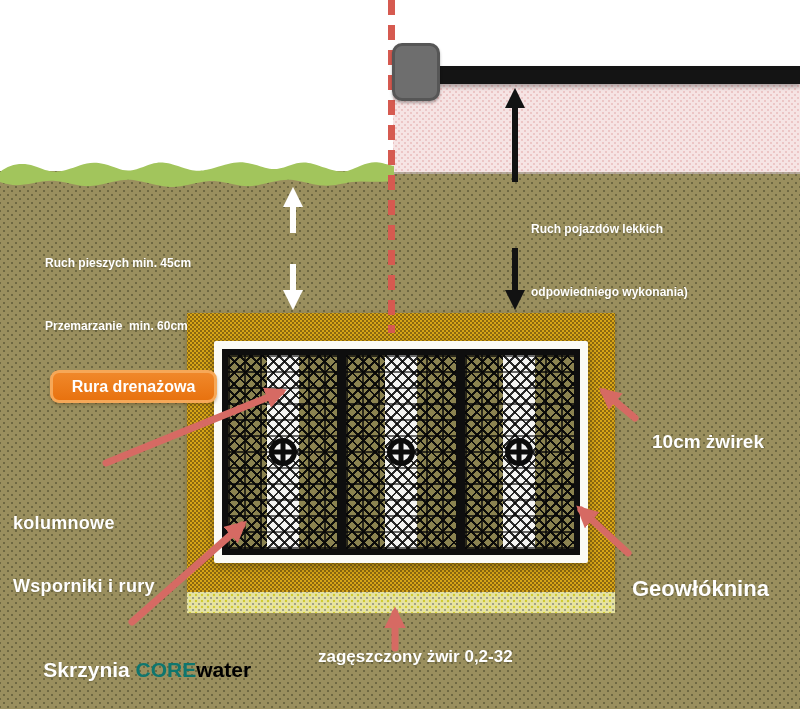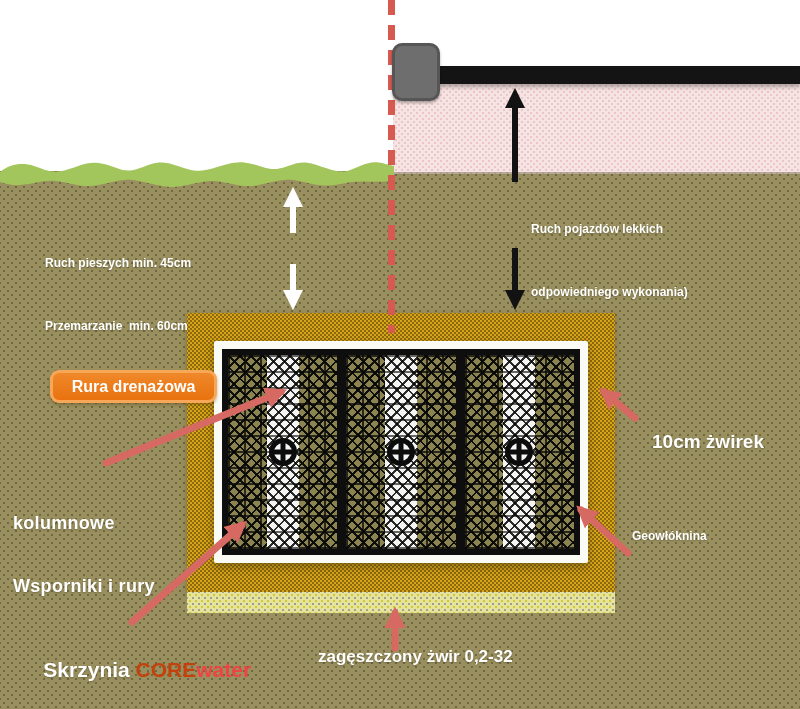--- a/index.html
+++ b/index.html
@@ -96,25 +96,25 @@
   .pipe::after{content:"";position:absolute;top:50%;left:-4px;right:-4px;height:5px;
     transform:translateY(-50%);background:#0c0c0c;}
   
   .lbl{
     position:absolute;color:#ffffff;font-weight:bold;z-index:7;
     text-shadow:0 1px 2px rgba(40,40,20,.35);white-space:pre;
   }
   #lbl-left-depth{left:45px;top:211px;font-size:12px;line-height:21px;}
   #lbl-right-depth{left:531px;top:177px;font-size:12px;line-height:21px;}
   #lbl-gravel{left:652px;top:431px;font-size:19px;}
-  #lbl-geotextile{left:632px;top:529px;font-size:12px;}
+  #lbl-geotextile{left:632px;top:576px;font-size:22px;}
   #lbl-compacted{left:318px;top:647px;font-size:17px;}
   #lbl-skrzynia{left:20px;top:634px;font-size:21px;}
-  #lbl-skrzynia .core{color:#c2410c;text-shadow:none;}
-  #lbl-skrzynia .water{color:#ef4444;text-shadow:none;}
+  #lbl-skrzynia .core{color:#0f766e;text-shadow:none;}
+  #lbl-skrzynia .water{color:#000000;text-shadow:none;}
   #lbl-supports{left:13px;top:471px;font-size:18px;line-height:21px;letter-spacing:.3px;}
   #tag-drainpipe{
     position:absolute;left:50px;top:370px;width:167px;height:33px;z-index:7;
     background:linear-gradient(#f0882a,#e8720f);
     border:3px solid #f6a858;border-radius:9px;box-sizing:border-box;
     display:flex;align-items:center;justify-content:center;
     color:#fff;font-weight:bold;font-size:16px;
     box-shadow:0 2px 3px rgba(80,50,10,.35);
   }
   #arrows{position:absolute;left:0;top:0;width:800px;height:709px;z-index:6;pointer-events:none;}

